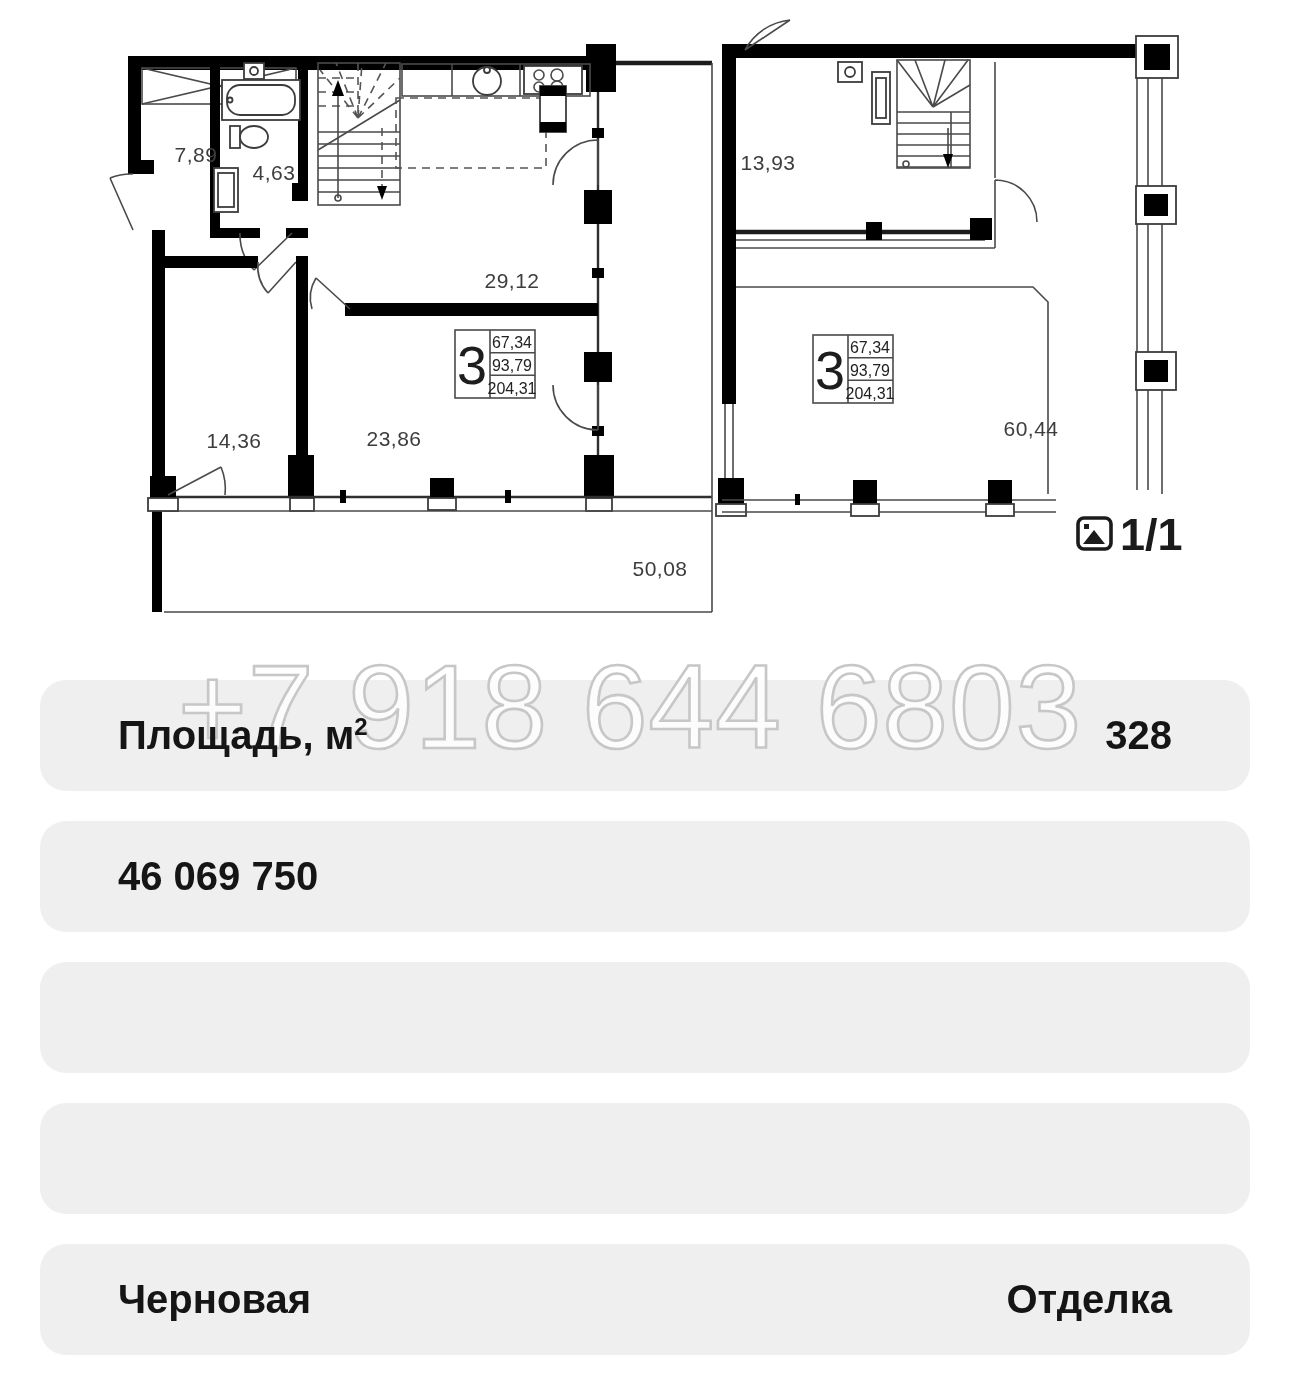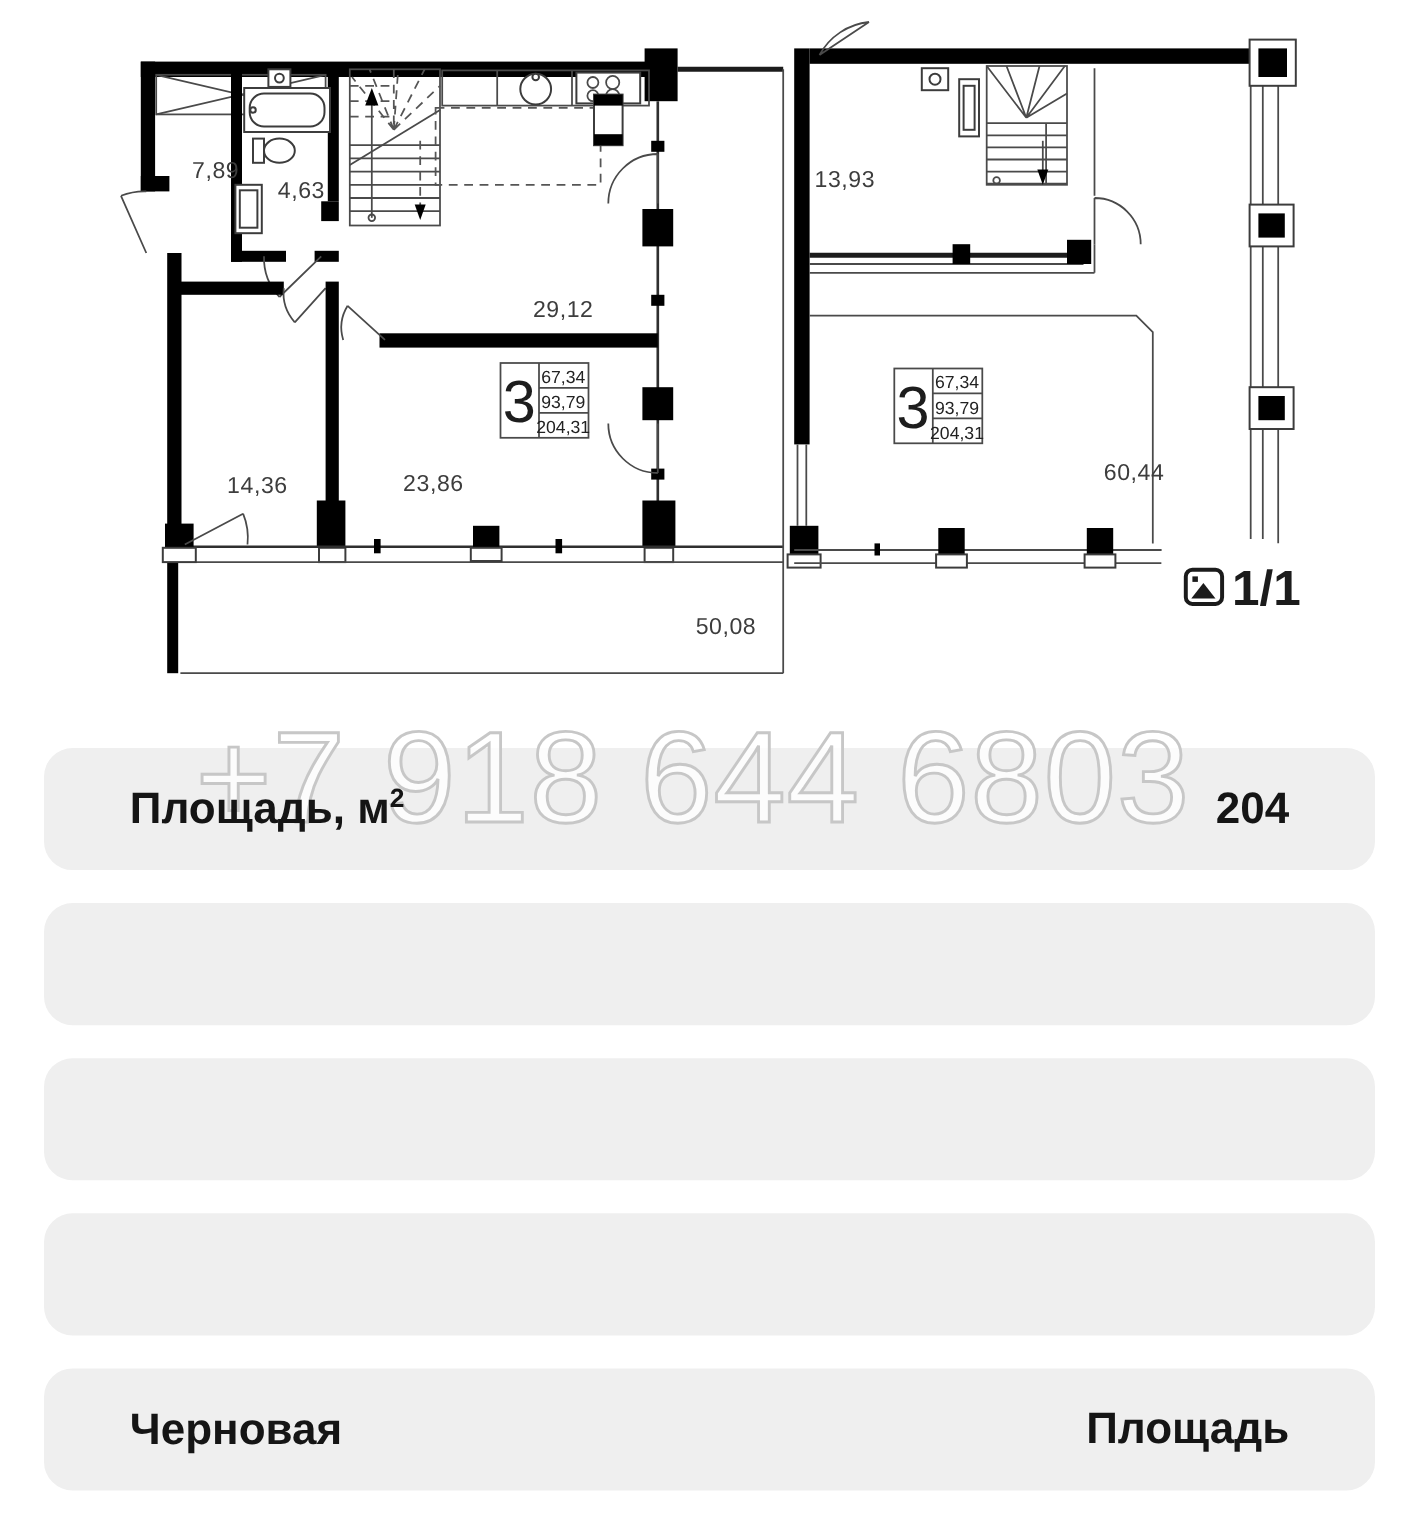--- a/index.html
+++ b/index.html
@@ -215,27 +215,28 @@
       <text class="counter-text" x="1120" y="550">1/1</text>
     </g>
   </svg>
   </div>
 
   <div class="watermark">+7 918 644 6803</div>
 
   <div class="rows">
     <div class="row">
       <div class="label"><span>Площадь, м</span><sup>2</sup></div>
-      <div class="value">204</div>
-    </div>
-    <div class="row">
+      <div class="value">328</div>
+    </div>
+    <div class="row">
+      <div class="value">46 069 750</div>
     </div>
     <div class="row">
     </div>
     <div class="row">
     </div>
     <div class="row">
       <div class="label"><span>Черновая</span><sup></sup></div>
-      <div class="value">Площадь</div>
+      <div class="value">Отделка</div>
     </div>
   </div>
 
 </div>
 
 </body></html>

